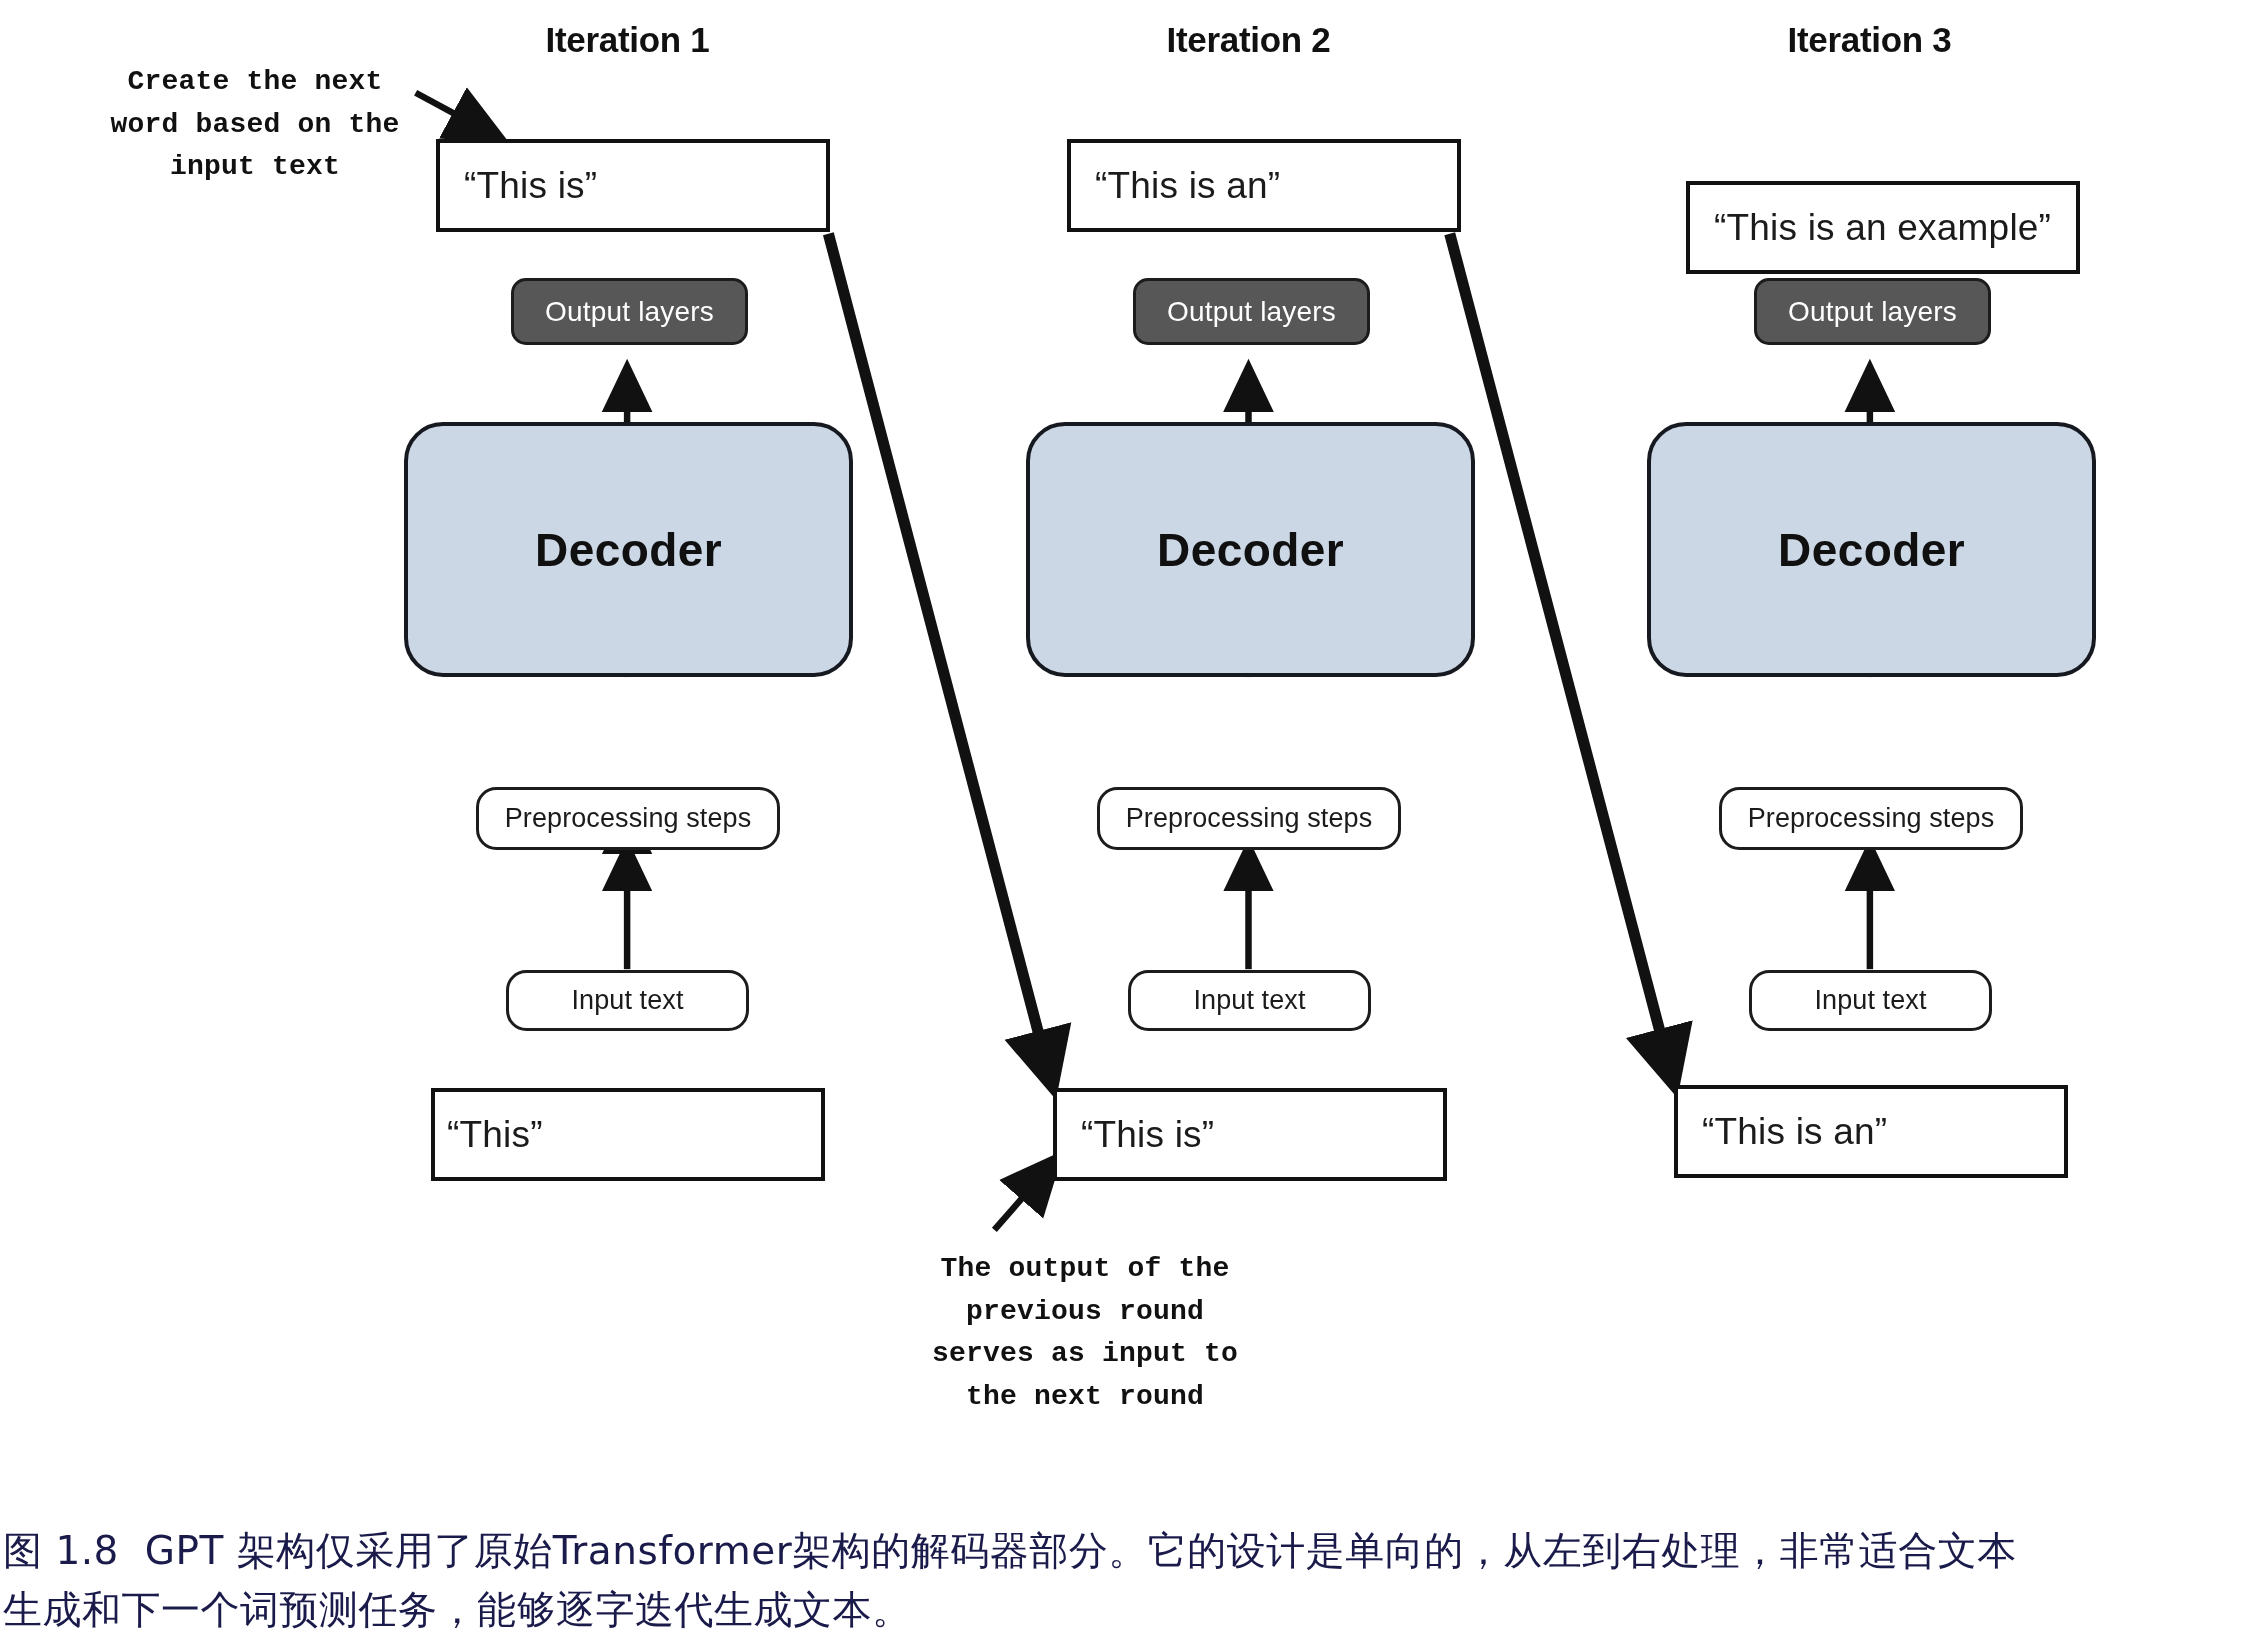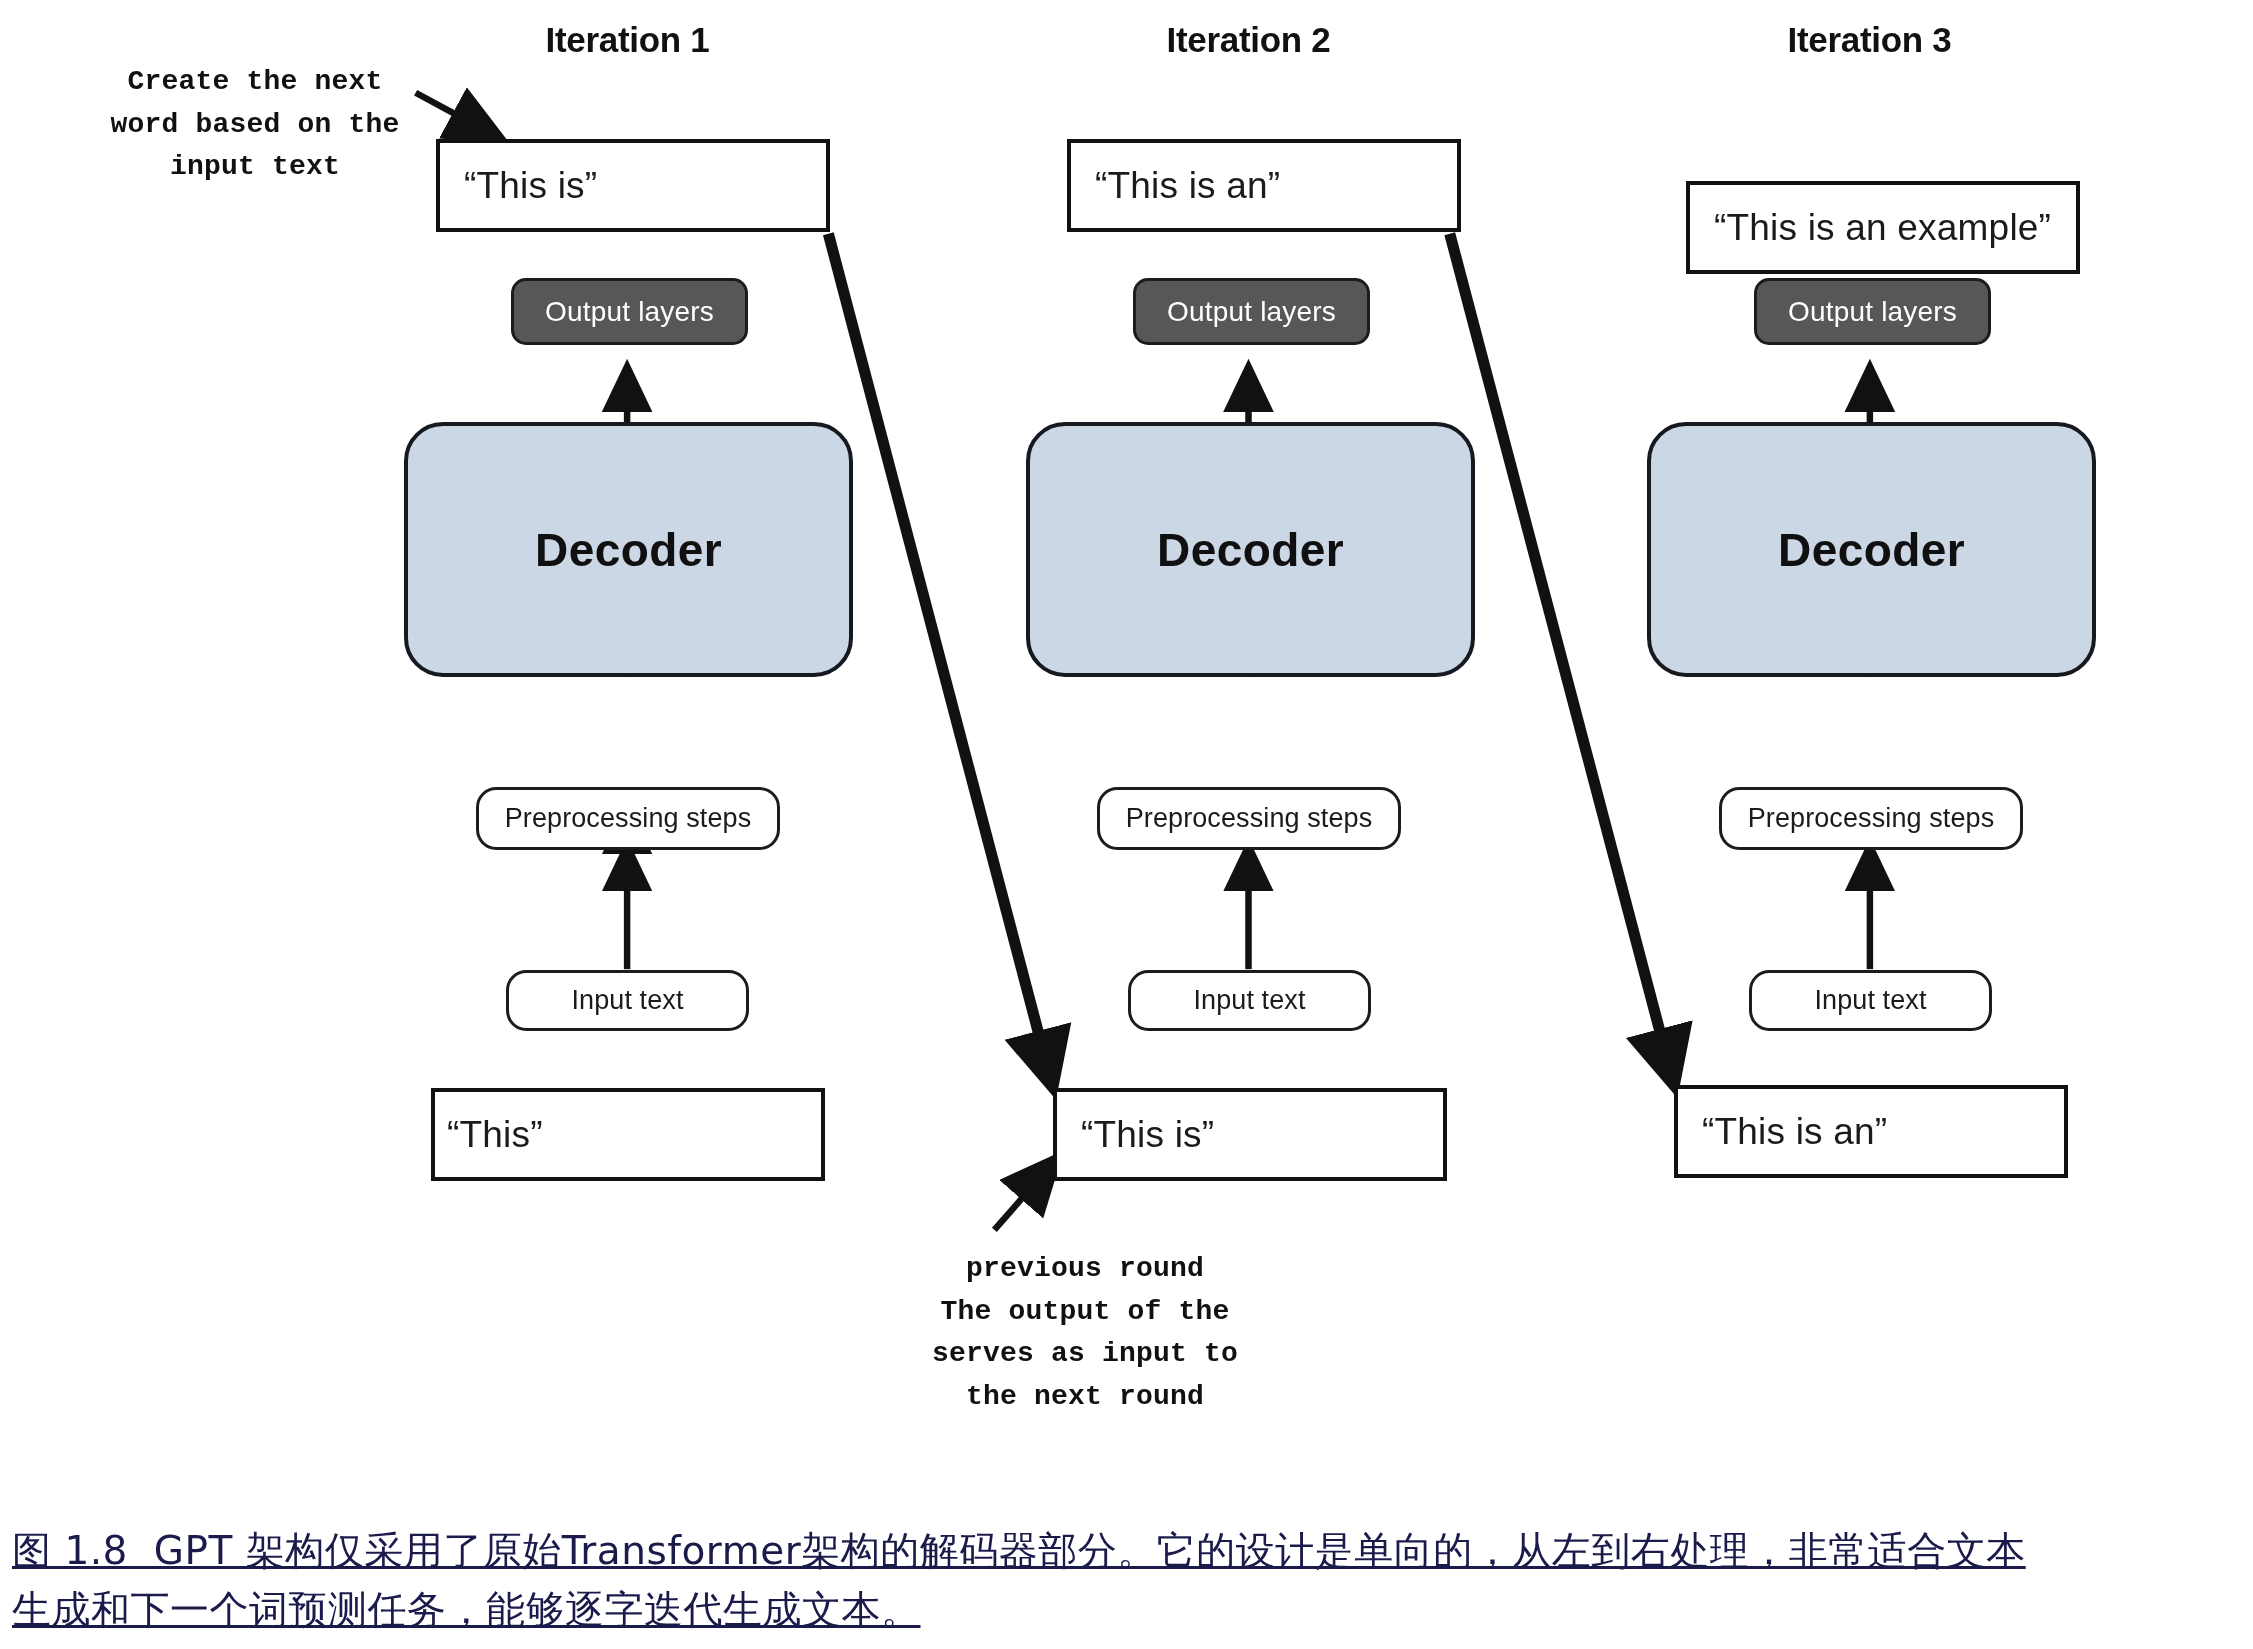--- a/index.html
+++ b/index.html
@@ -103,29 +103,28 @@
     position: absolute;
     left: 0; top: 0;
     width: 2254px;
     height: 1649px;
     pointer-events: none;
   }
 
   
   .caption {
     position: absolute;
-    left: 12px;
+    left: 3px;
     top: 1521px;
     width: 2217px;
     font-family: "DejaVu Sans", sans-serif;
     font-size: 39px;
     line-height: 1.52;
     color: #1b1b4b;
     letter-spacing: 0.5px;
-    text-decoration: underline;
   }
   .caption span { display: block; white-space: pre; }
 </style>
 </head>
 <body>
 
 <div id="stage">
 
   <svg id="arrows" viewBox="0 0 2430 1778">
     <defs>
@@ -210,22 +209,22 @@
 
   <div class="abs decoder" style="left:1647px; top:422px; width:449px; height:255px;">Decoder</div>
 
   <div class="abs capsule" style="left:1719px; top:787px; width:304px; height:63px;">Preprocessing steps</div>
 
   <div class="abs capsule" style="left:1749px; top:970px; width:243px; height:61px;">Input text</div>
 
   <div class="abs text-box" style="left:1674px; top:1085px; width:394px; height:93px;">“This is an”</div>
 
   <div class="abs annot" style="left:890px; top:1248px; width:390px;">
+    <div>The output of the</div>
     <div>previous round</div>
-    <div>The output of the</div>
     <div>serves as input to</div>
     <div>the next round</div>
   </div>
 
   <div class="caption">
     <span>图 1.8  GPT 架构仅采用了原始Transformer架构的解码器部分。它的设计是单向的，从左到右处理，非常适合文本</span>
     <span>生成和下一个词预测任务，能够逐字迭代生成文本。</span>
   </div>
 
 </div>

